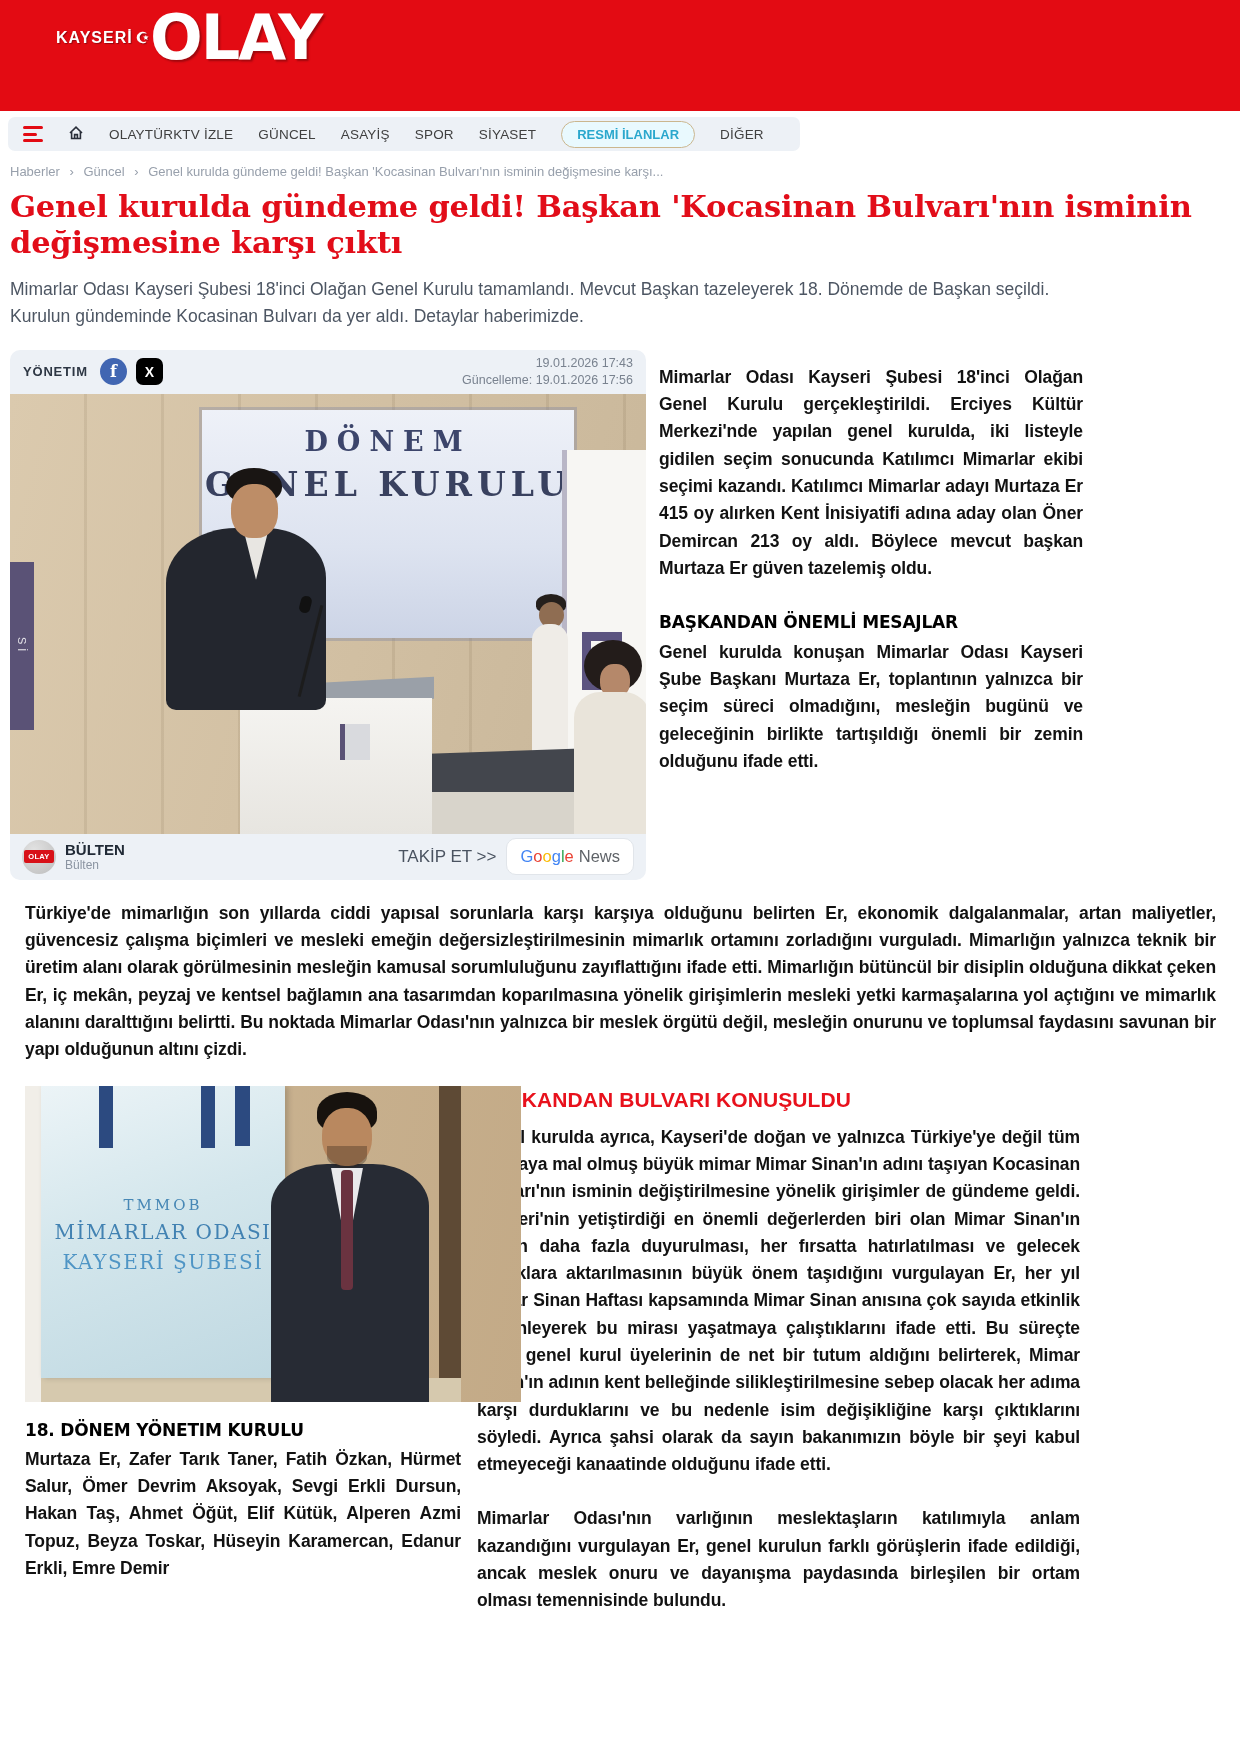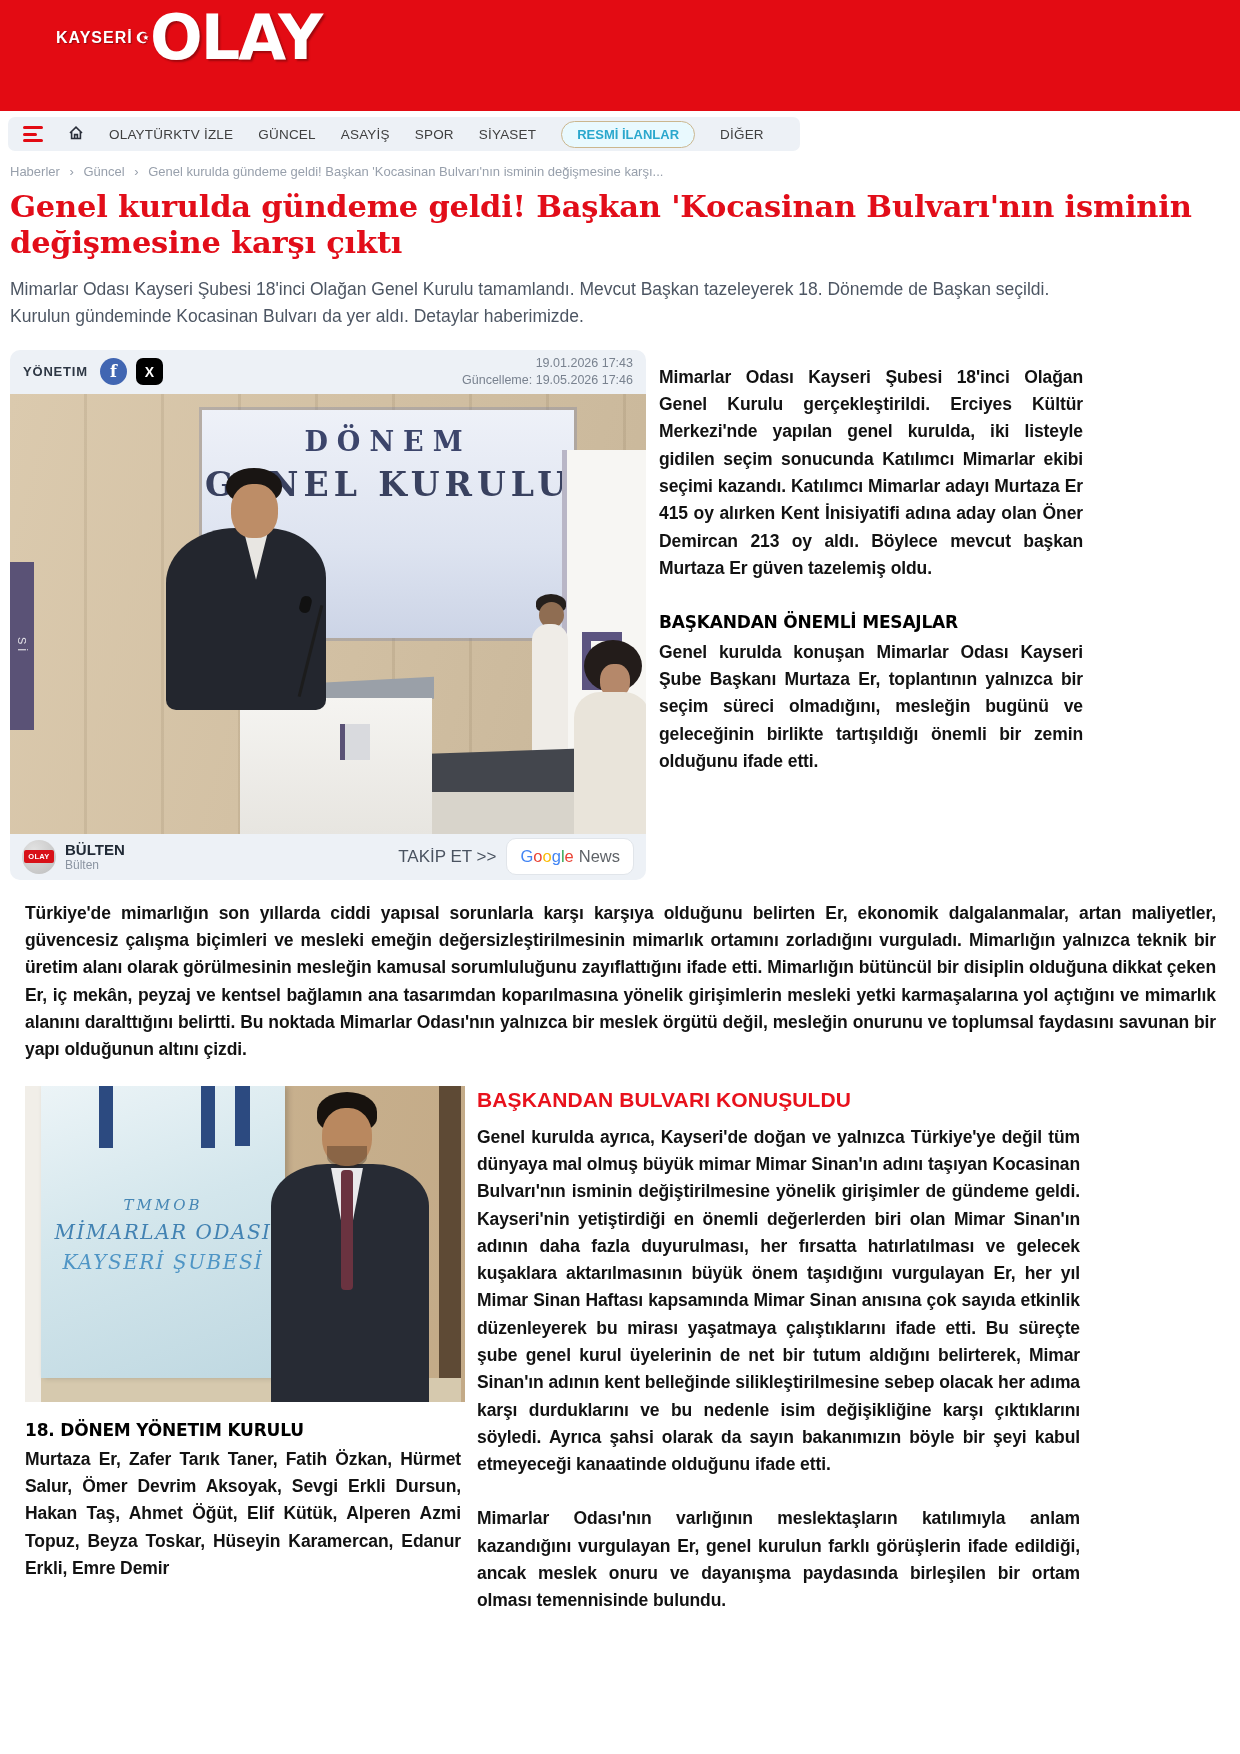--- a/index.html
+++ b/index.html
@@ -116,22 +116,22 @@
                font-weight:700; letter-spacing:-.1px; }
   .col-right { width:424px; padding-top:14px; }
   .col-right p { margin:0 0 27px; }
   .subhead { font-family:"DejaVu Sans",sans-serif; font-size:17px; font-weight:700;
              margin:0 0 3px; color:#000; text-align:left; letter-spacing:-.2px; }
   .para-full { margin:20px 0 0 25px; width:1191px; }
 
   
   .row2 { display:flex; gap:16px; margin:22px 0 0 25px; }
   .col2-left { width:436px; flex:0 0 auto; }
-  .photo2 { position:relative; width:440px; height:316px; overflow:hidden;
-            background:linear-gradient(100deg,#cdb795 0%,#c3aa87 100%);font-style:italic; }
+  .photo2 { position:relative; width:496px; height:316px; overflow:hidden;
+            background:linear-gradient(100deg,#cdb795 0%,#c3aa87 100%); }
   .photo2 .shape { position:absolute; }
   .p2-door { left:414px; top:0; width:22px; height:100%; background:#5e4a35; }
   .p2-floor { left:0; top:292px; width:436px; height:24px; background:#d6c9ae; }
   .p2-wallwhite { left:0; top:0; width:16px; height:100%; background:#f1eee8; }
   .p2-banner { left:16px; top:0; width:244px; height:292px;
                background:linear-gradient(160deg,#ecf4f7 0%,#d3e6ec 45%,#bfd8e1 100%);
                box-shadow:3px 0 6px rgba(0,0,0,.18); }
   .p2-bracket { left:74px; top:-30px; width:116px; height:92px; border:14px solid #2c4a80; border-bottom:none; }
   .p2-bracket-bar { left:210px; top:-6px; width:15px; height:66px; background:#2c4a80; }
   .p2-t1 { left:16px; top:110px; width:244px; text-align:center; font-family:"DejaVu Serif",serif;
@@ -207,21 +207,21 @@
 
   <div class="row1">
     <div class="media-card">
 
       <div class="share-bar">
         <span class="share-label">YÖNETIM</span>
         <span class="fb-icon">f</span>
         <span class="x-icon">X</span>
         <span class="dates">
           <span>19.01.2026 17:43</span>
-          <span>Güncelleme: 19.05.2026 17:46</span>
+          <span>Güncelleme: 19.01.2026 17:56</span>
         </span>
       </div>
 
       <div class="photo1">
         <div class="shape p1-panels"></div>
         <div class="shape p1-screen">
           <div class="p1-screen-l1">DÖNEM</div>
           <div class="p1-screen-l2">GENEL KURULU</div>
         </div>
         <div class="shape p1-sidebanner">

